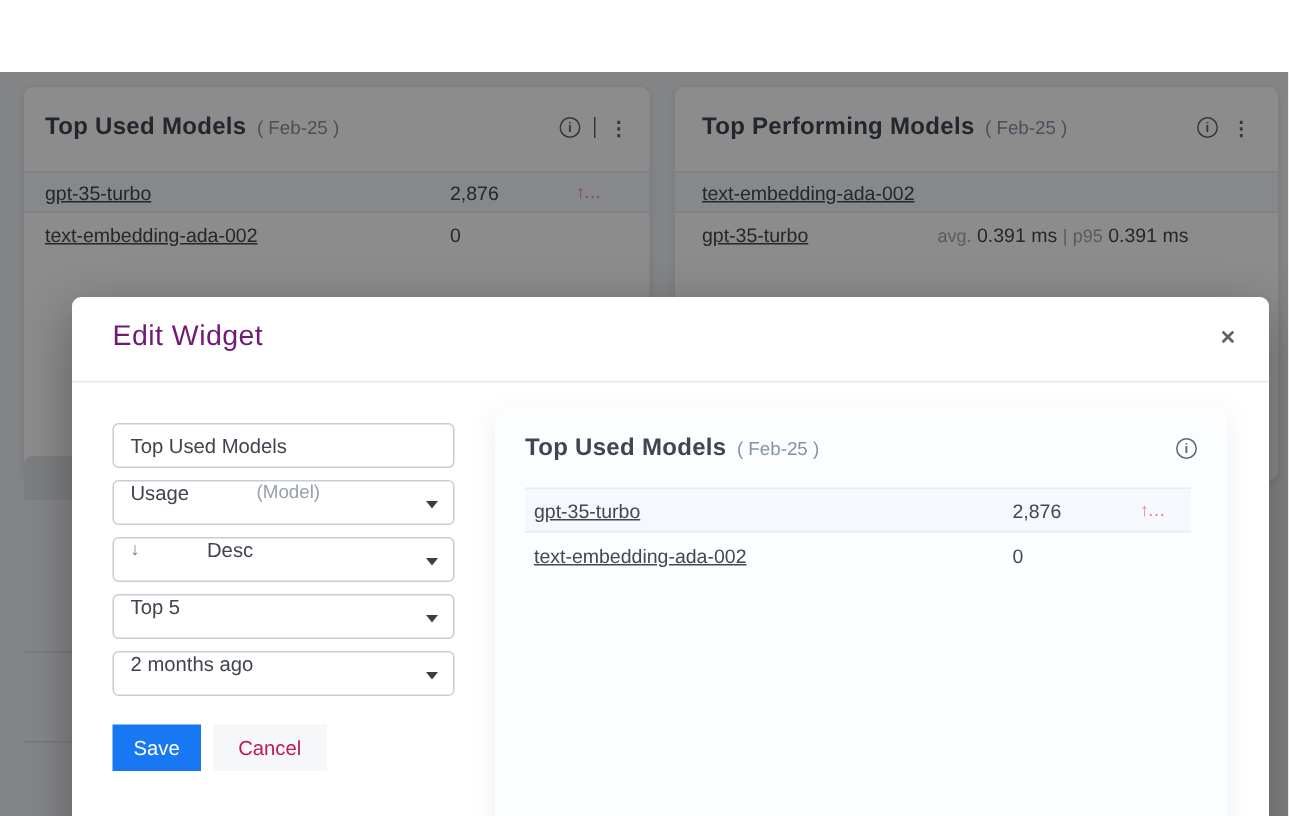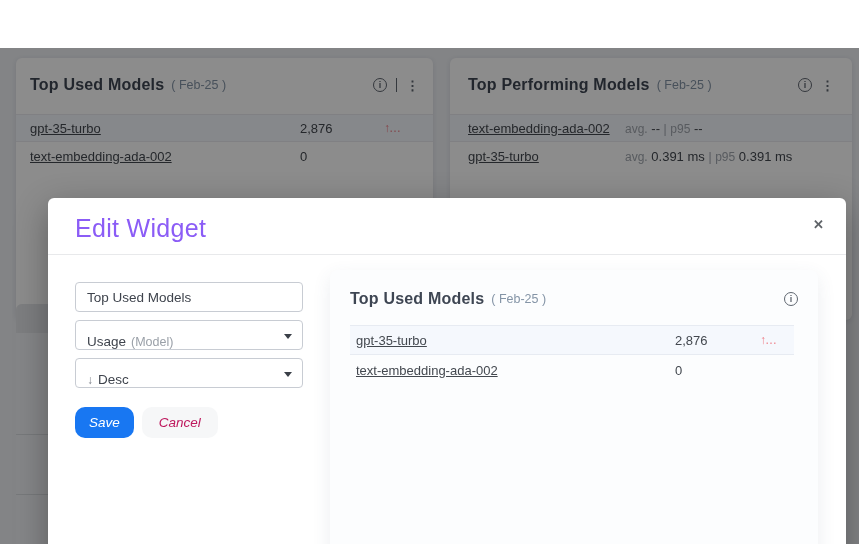--- a/index.html
+++ b/index.html
@@ -33,37 +33,37 @@
   .lower { left:16px; top:256px; width:827px; height:288px; background:#f3f4f7; border-radius:6px 6px 0 0; box-shadow:none; }
   .lower-head { height:29px; background:#e3e6ea; border-radius:6px 6px 0 0; }
   .lower-row { border-bottom:1px solid #d9dce1; }
   .lr1 { height:102px; } .lr2 { height:60px; } .lr3 { height:55px; }
 
   
   .overlay { position:absolute; inset:0; background:rgba(0,0,0,.45); }
   .modal { position:absolute; left:48px; top:150px; width:798px; height:412px;
            background:#ffffff; border-radius:6px; box-shadow:0 10px 34px rgba(0,0,0,.32); }
   .m-head { position:relative; height:57px; border-bottom:1px solid #e8e9eb; }
-  .m-title { position:absolute; left:27px; top:16px; font-size:25px; font-weight:500; color:#8b5cf6; letter-spacing:.3px; }
+  .m-title { position:absolute; left:27px; top:16px; font-size:19px; font-weight:500; color:#701a75; letter-spacing:.3px; }
   .m-close { position:absolute; right:20px; top:18px; font-size:13px; font-weight:700; color:#5f6368;
              background:none; border:none; cursor:pointer; line-height:1; padding:2px; }
 
   .form-col { position:absolute; left:27px; top:84px; width:228px; }
   .txt-input { width:228px; height:30px; border:1px solid #c8ccd3; border-radius:4px;
                padding:0 11px; font-size:13.5px; color:#3f444d; font-family:inherit; background:#fff;
                margin-bottom:8px; outline:none; }
   .sel { position:relative; width:228px; height:30px; border:1px solid #c8ccd3; border-radius:4px;
-         background:#fff; margin-bottom:8px; display:flex; align-items:flex-end; padding:0 11px;
-         font-size:13.5px; color:#3f444d; cursor:pointer; }
+         background:#fff; margin-bottom:8px; display:flex; align-items:flex-start; padding:0 11px;
+         font-size:13.5px; color:#3f444d; cursor:pointer;gap:40px; }
   .sel .hint { color:#9aa0a8; margin-left:5px; font-size:12.5px; }
   .sel .sort-arrow { color:#7d828b; margin-right:5px; font-size:12px; }
   .caret { position:absolute; right:10px; top:13px; width:0; height:0;
            border-left:4px solid transparent; border-right:4px solid transparent; border-top:5px solid #3a3f47; }
   .btn-row { display:flex; gap:8px; margin-top:19px; }
-  .btn { height:31px; border:none; border-radius:10px; font-size:13.5px; font-family:inherit; cursor:pointer;font-style:italic; }
+  .btn { height:31px; border:none; border-radius:0; font-size:13.5px; font-family:inherit; cursor:pointer; }
   .btn-save { background:#1877f2; color:#ffffff; padding:0 14px; }
   .btn-cancel { background:#f6f7f8; color:#be185d; padding:0 17px; }
 
   .preview { position:absolute; left:282px; top:72px; width:488px; height:298px;
              background:#fcfdfe; border-radius:8px; box-shadow:0 6px 18px rgba(70,90,120,.10); }
   .p-head { display:flex; align-items:center; padding:20px 20px 0 20px; height:38px; }
   .p-title { font-size:16px; font-weight:700; color:#3e4653; letter-spacing:.2px; }
   .p-info { margin-left:auto; color:#5f6670; }
   .p-tbl { margin:17px 24px 0 20px; }
   .p-row { display:grid; grid-template-columns:319px 85px 1fr; height:30px; align-items:center;
@@ -104,27 +104,20 @@
       <span class="card-title">Top Performing Models</span>
       <span class="period">( Feb-25 )</span>
       <span class="head-icons">
         <span class="info-icon">i</span>
         <span class="kebab">⋮</span>
       </span>
     </div>
     <div class="tbl">
       <div class="trow hl">
         <span class="cell-name">text-embedding-ada-002</span>
-        <span class="stats">
-          <span class="lbl">avg.</span>
-          <span>--</span>
-          <span class="lbl">|</span>
-          <span class="lbl">p95</span>
-          <span>--</span>
-        </span>
       </div>
       <div class="trow">
         <span class="cell-name">gpt-35-turbo</span>
         <span class="stats">
           <span class="lbl">avg.</span>
           <span>0.391 ms</span>
           <span class="lbl">|</span>
           <span class="lbl">p95</span>
           <span>0.391 ms</span>
         </span>
@@ -156,21 +149,29 @@
         <span class="caret"></span>
       </div>
 
       <div class="sel">
         <span class="sort-arrow">↓</span>
         <span>Desc</span>
         <span class="caret"></span>
       </div>
 
 
+      <div class="sel">
+        <span>Top 5</span>
+        <span class="caret"></span>
+      </div>
 
+      <div class="sel">
+        <span>2 months ago</span>
+        <span class="caret"></span>
+      </div>
 
       <div class="btn-row">
         <button class="btn btn-save">Save</button>
         <button class="btn btn-cancel">Cancel</button>
       </div>
     </div>
 
     <div class="preview">
       <div class="p-head">
         <span class="p-title">Top Used Models</span>

